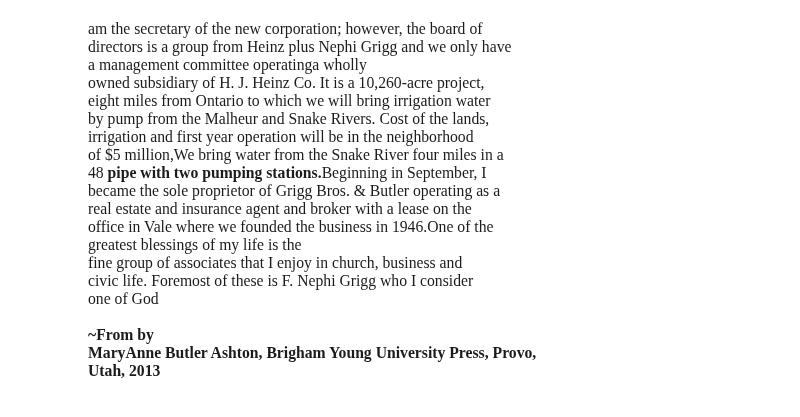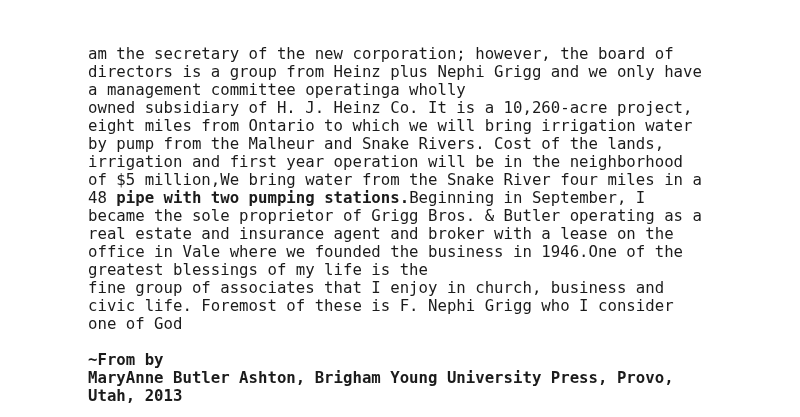--- a/index.html
+++ b/index.html
@@ -10,26 +10,27 @@
   body {
     width: 800px;
     height: 417px;
     position: relative;
     overflow: hidden;
     font-family: "DejaVu Sans Mono", monospace;
   }
   .document-page {
     position: absolute;
     left: 88px;
-    top: 45px;
+    top: 20px;
     right: 0;
     color: #1b1b1b;
     font-size: 15.7px;
     line-height: 18px;
     white-space: pre;
+    font-family: Liberation Serif, serif;
   }
   .text-line {
     min-height: 18px;
   }
   .seg-bold {
     font-weight: bold;
     text-align: center;
   }
 </style>
 </head>

